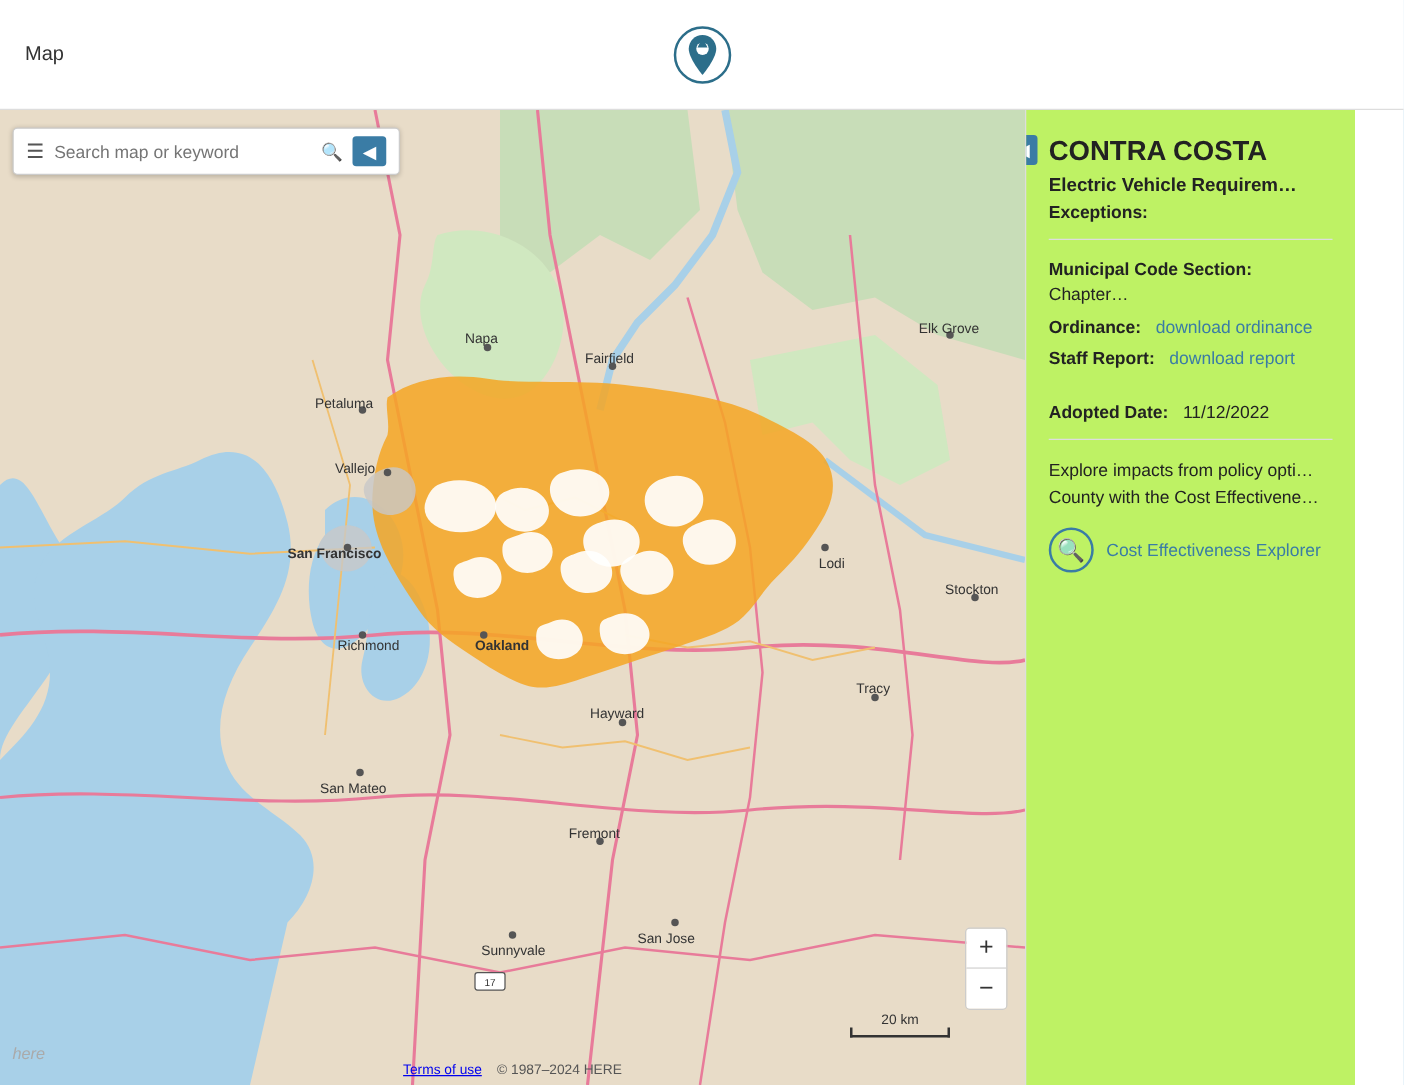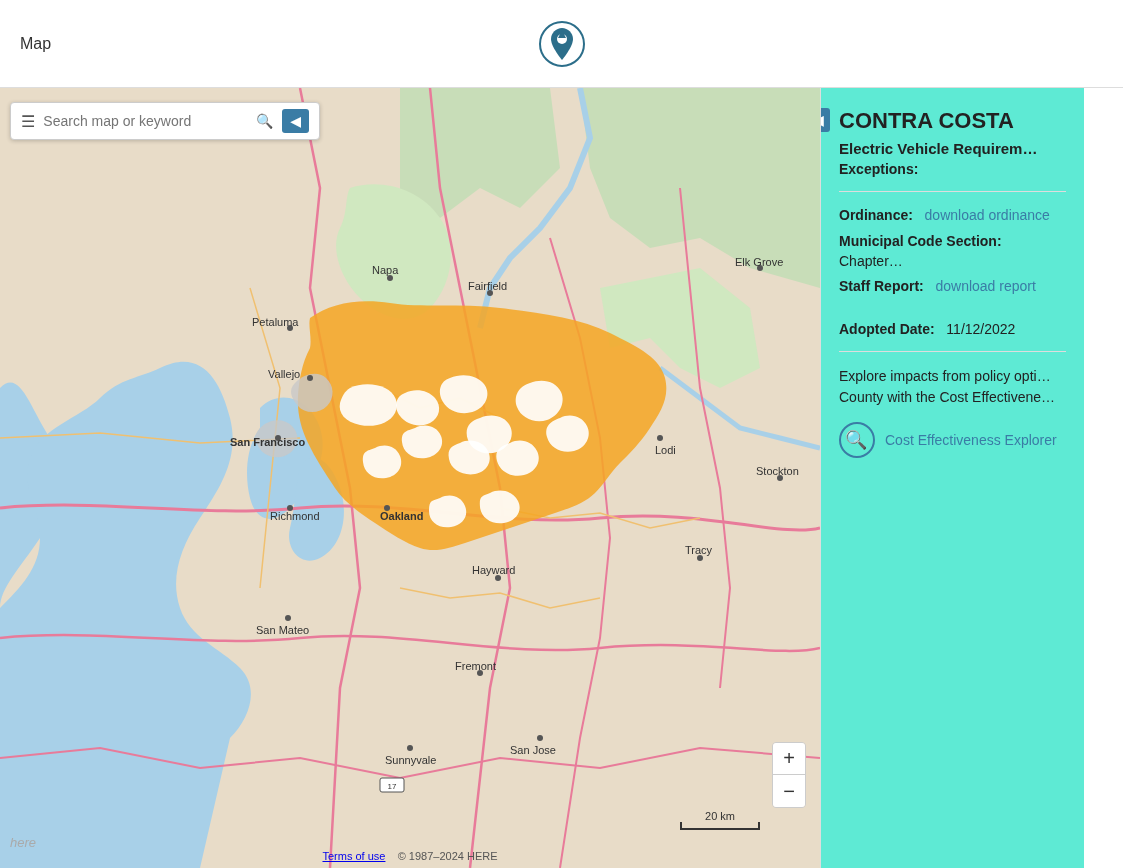--- a/index.html
+++ b/index.html
@@ -188,21 +188,21 @@
       font-style: italic;
       font-size: 13px;
       color: #aaa;
       z-index: 10;
     }
 
     
     #side-panel {
       width: 264px;
       height: 780px;
-      background: #5eead4;
+      background: #bef264;
       border-left: 1px solid #ddd;
       overflow-y: auto;
       padding: 20px 18px;
       position: relative;
     }
 
     #panel-collapse-btn {
       position: absolute;
       top: 20px;
       left: -14px;
@@ -442,29 +442,29 @@
     <button id="panel-collapse-btn">◀</button>
 
     <div id="panel-title">CONTRA COSTA</div>
     <div id="panel-subtitle">Electric Vehicle Requirem…</div>
 
     <div id="panel-exceptions-label">Exceptions:</div>
 
     <hr class="panel-divider">
 
     <div class="panel-row">
+      <span class="label">Municipal Code Section:</span>
+      &nbsp;
+      <span>Chapter…</span>
+    </div>
+
+    <div class="panel-row">
       <span class="label">Ordinance:</span>
       &nbsp;
       <a href="#">download ordinance</a>
-    </div>
-
-    <div class="panel-row">
-      <span class="label">Municipal Code Section:</span>
-      &nbsp;
-      <span>Chapter…</span>
     </div>
 
     <div class="panel-row">
       <span class="label">Staff Report:</span>
       &nbsp;
       <a href="#">download report</a>
     </div>
 
     <br>
     <div id="adopted-date">

